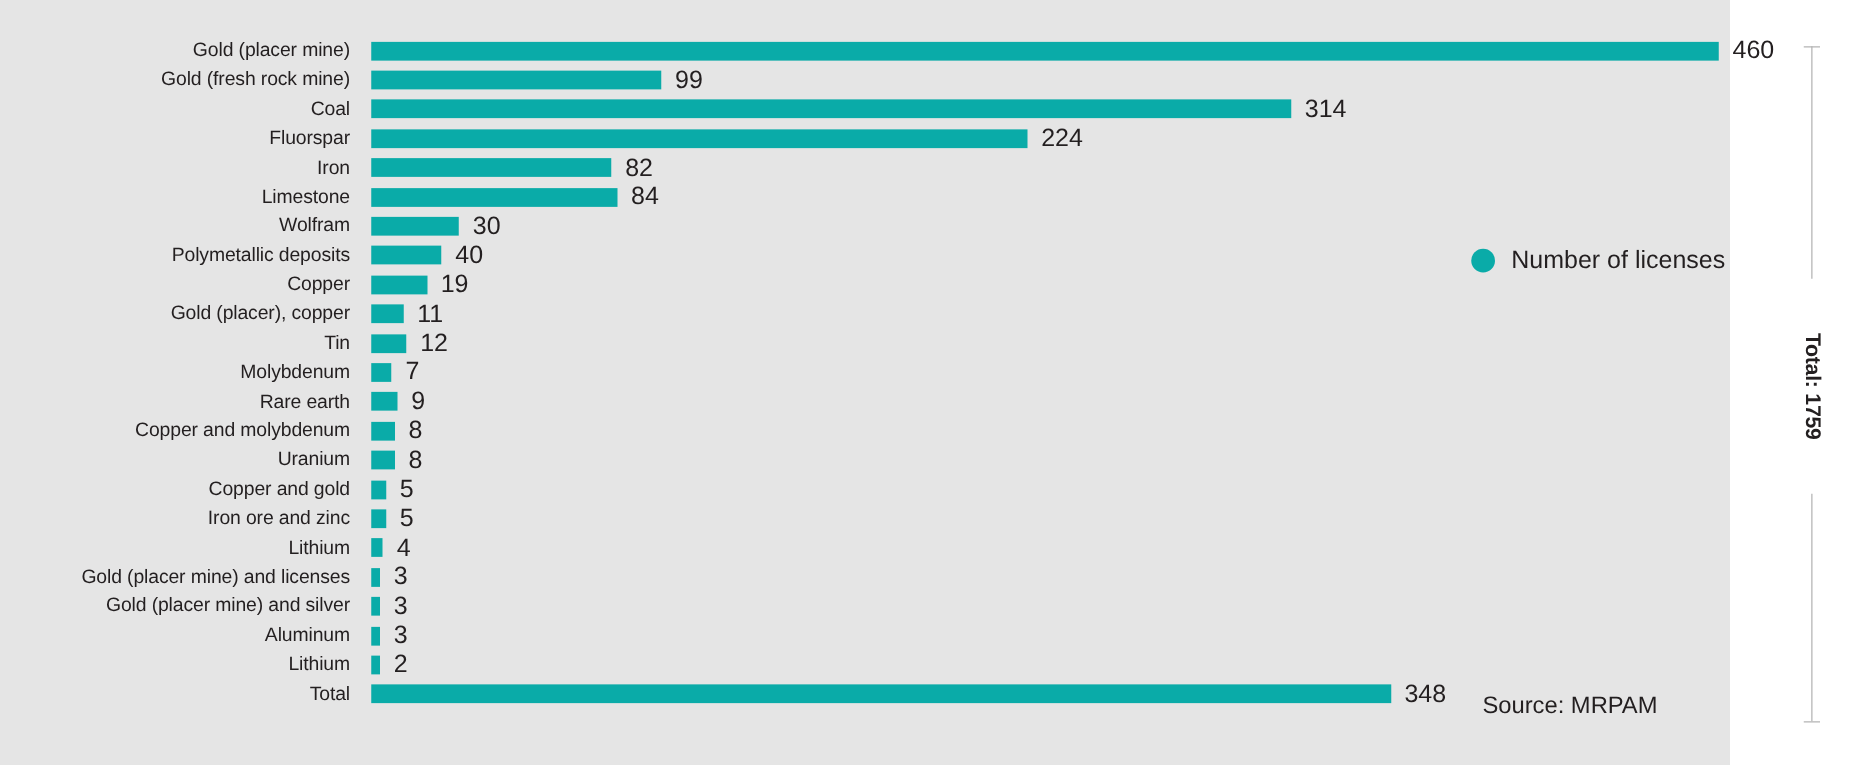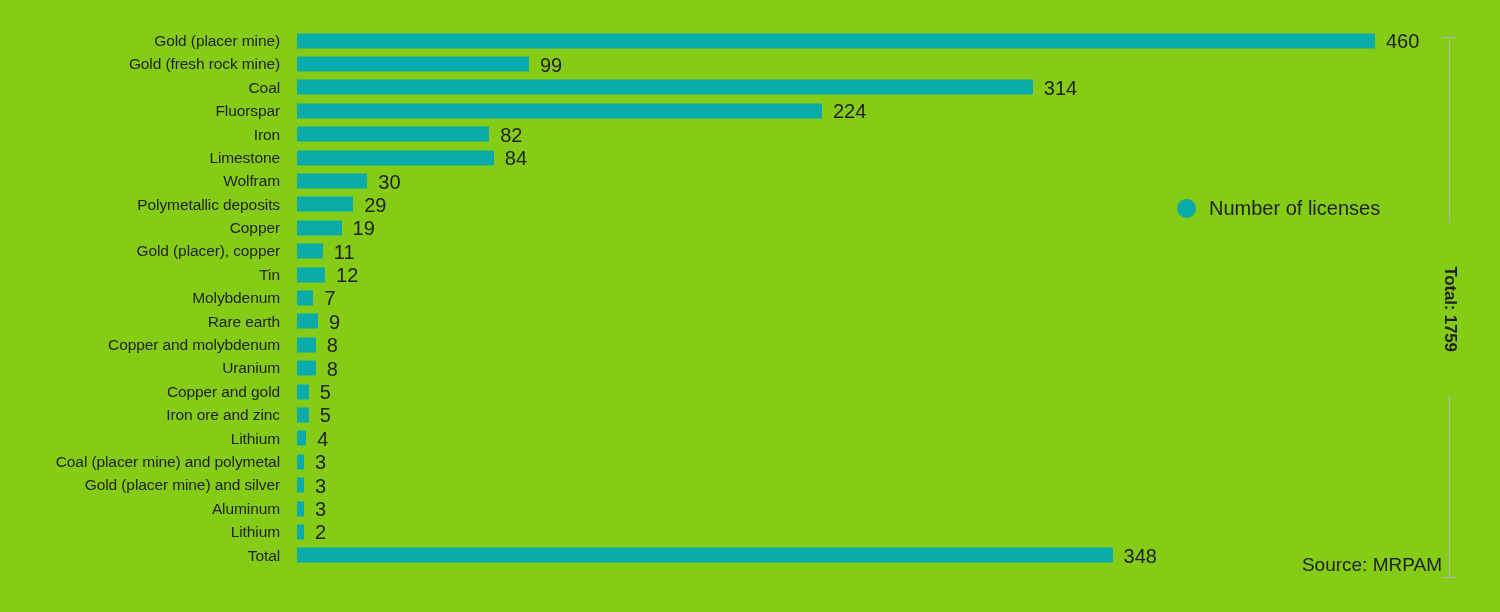--- a/index.html
+++ b/index.html
@@ -8,22 +8,22 @@
     background: #ffffff;
   }
   body {
     width: 1500px; height: 612px;
     font-family: "Liberation Sans", sans-serif;
     color: #231f20;
     overflow: hidden;
   }
   #canvas {
     position: relative;
-    width: 1500px; height: 612px;
-    background: #84cc16;
+    width: 1384px; height: 612px;
+    background: #e5e5e5;
   }
 
   
   #rows {
     position: absolute;
     left: 0; top: 29px;
     width: 1460px;
   }
   .row {
     position: relative;
@@ -186,21 +186,21 @@
         <div class="cat-label">Wolfram</div>
         <div class="bar-wrap">
           <div class="bar" style="width: 70.3043px; background: rgb(10, 171, 168);"></div>
           <div class="bar-value">30</div>
         </div>
       </div>
       <div class="row">
         <div class="cat-label">Polymetallic deposits</div>
         <div class="bar-wrap">
           <div class="bar" style="width: 56.2435px; background: rgb(10, 171, 168);"></div>
-          <div class="bar-value">29</div>
+          <div class="bar-value">40</div>
         </div>
       </div>
       <div class="row">
         <div class="cat-label">Copper</div>
         <div class="bar-wrap">
           <div class="bar" style="width: 44.5261px; background: rgb(10, 171, 168);"></div>
           <div class="bar-value">19</div>
         </div>
       </div>
       <div class="row">
@@ -260,21 +260,21 @@
         </div>
       </div>
       <div class="row">
         <div class="cat-label">Lithium</div>
         <div class="bar-wrap">
           <div class="bar" style="width: 9.37391px; background: rgb(10, 171, 168);"></div>
           <div class="bar-value">4</div>
         </div>
       </div>
       <div class="row">
-        <div class="cat-label">Coal (placer mine) and polymetal</div>
+        <div class="cat-label">Gold (placer mine) and licenses</div>
         <div class="bar-wrap">
           <div class="bar" style="width: 7.03043px; background: rgb(10, 171, 168);"></div>
           <div class="bar-value">3</div>
         </div>
       </div>
       <div class="row">
         <div class="cat-label">Gold (placer mine) and silver</div>
         <div class="bar-wrap">
           <div class="bar" style="width: 7.03043px; background: rgb(10, 171, 168);"></div>
           <div class="bar-value">3</div>

